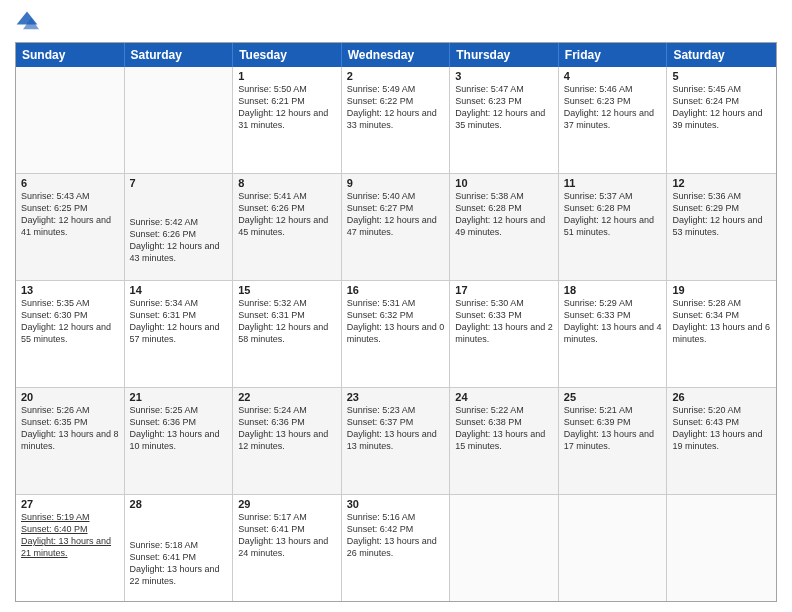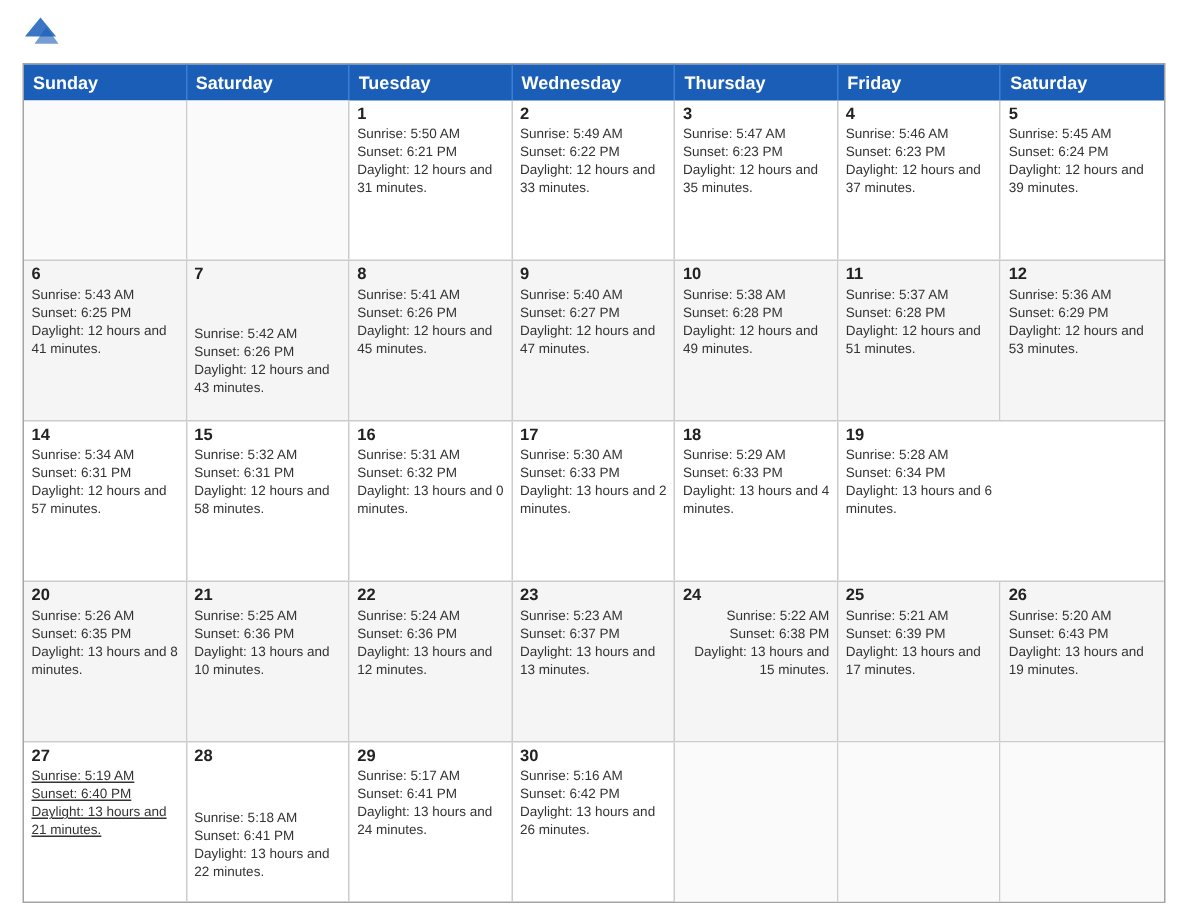--- a/index.html
+++ b/index.html
@@ -219,20 +219,26 @@
           </div>
           <div class="cal-cell">
             <span class="day-num">12</span>
             <div class="info" style="white-space: pre-line;">Sunrise: 5:36 AM
 Sunset: 6:29 PM
 Daylight: 12 hours and 53 minutes.</div>
           </div>
         </div>
         <div class="cal-row">
           <div class="cal-cell">
+            <span class="day-num">13</span>
+            <div class="info" style="white-space: pre-line;">Sunrise: 5:35 AM
+Sunset: 6:30 PM
+Daylight: 12 hours and 55 minutes.</div>
+          </div>
+          <div class="cal-cell">
             <span class="day-num">14</span>
             <div class="info" style="white-space: pre-line;">Sunrise: 5:34 AM
 Sunset: 6:31 PM
 Daylight: 12 hours and 57 minutes.</div>
           </div>
           <div class="cal-cell">
             <span class="day-num">15</span>
             <div class="info" style="white-space: pre-line;">Sunrise: 5:32 AM
 Sunset: 6:31 PM
 Daylight: 12 hours and 58 minutes.</div>
@@ -282,21 +288,21 @@
 Daylight: 13 hours and 12 minutes.</div>
           </div>
           <div class="cal-cell">
             <span class="day-num">23</span>
             <div class="info" style="white-space: pre-line;">Sunrise: 5:23 AM
 Sunset: 6:37 PM
 Daylight: 13 hours and 13 minutes.</div>
           </div>
           <div class="cal-cell">
             <span class="day-num">24</span>
-            <div class="info" style="white-space: pre-line; text-align: right;">Sunrise: 5:22 AM
+            <div class="info" style="white-space: pre-line;">Sunrise: 5:22 AM
 Sunset: 6:38 PM
 Daylight: 13 hours and 15 minutes.</div>
           </div>
           <div class="cal-cell">
             <span class="day-num">25</span>
             <div class="info" style="white-space: pre-line;">Sunrise: 5:21 AM
 Sunset: 6:39 PM
 Daylight: 13 hours and 17 minutes.</div>
           </div>
           <div class="cal-cell">

